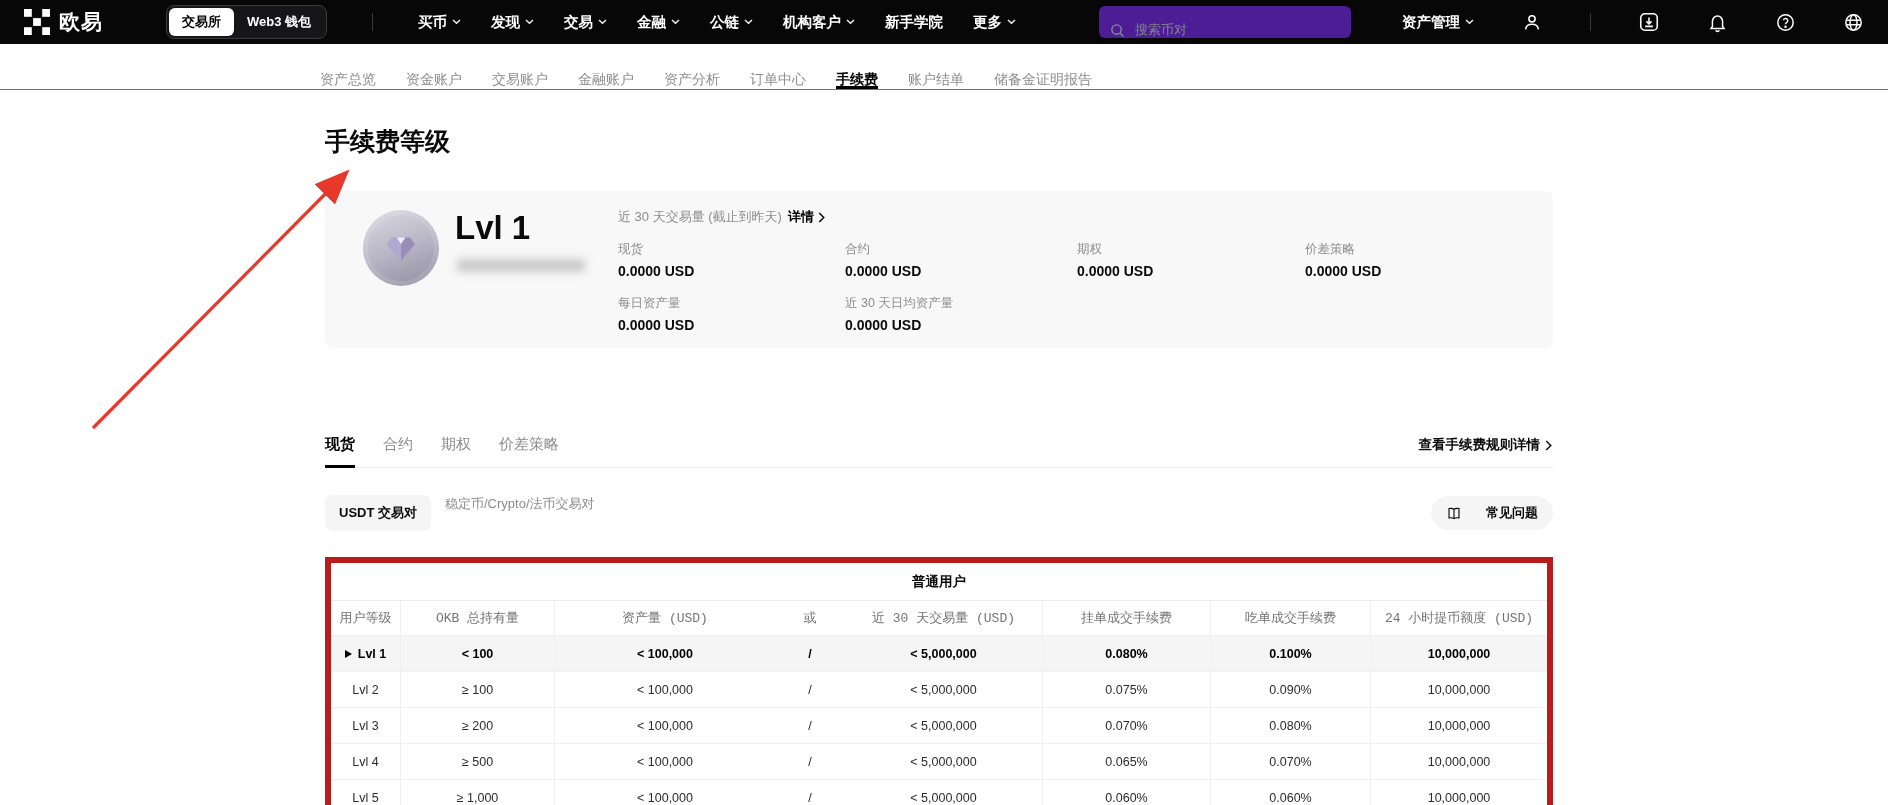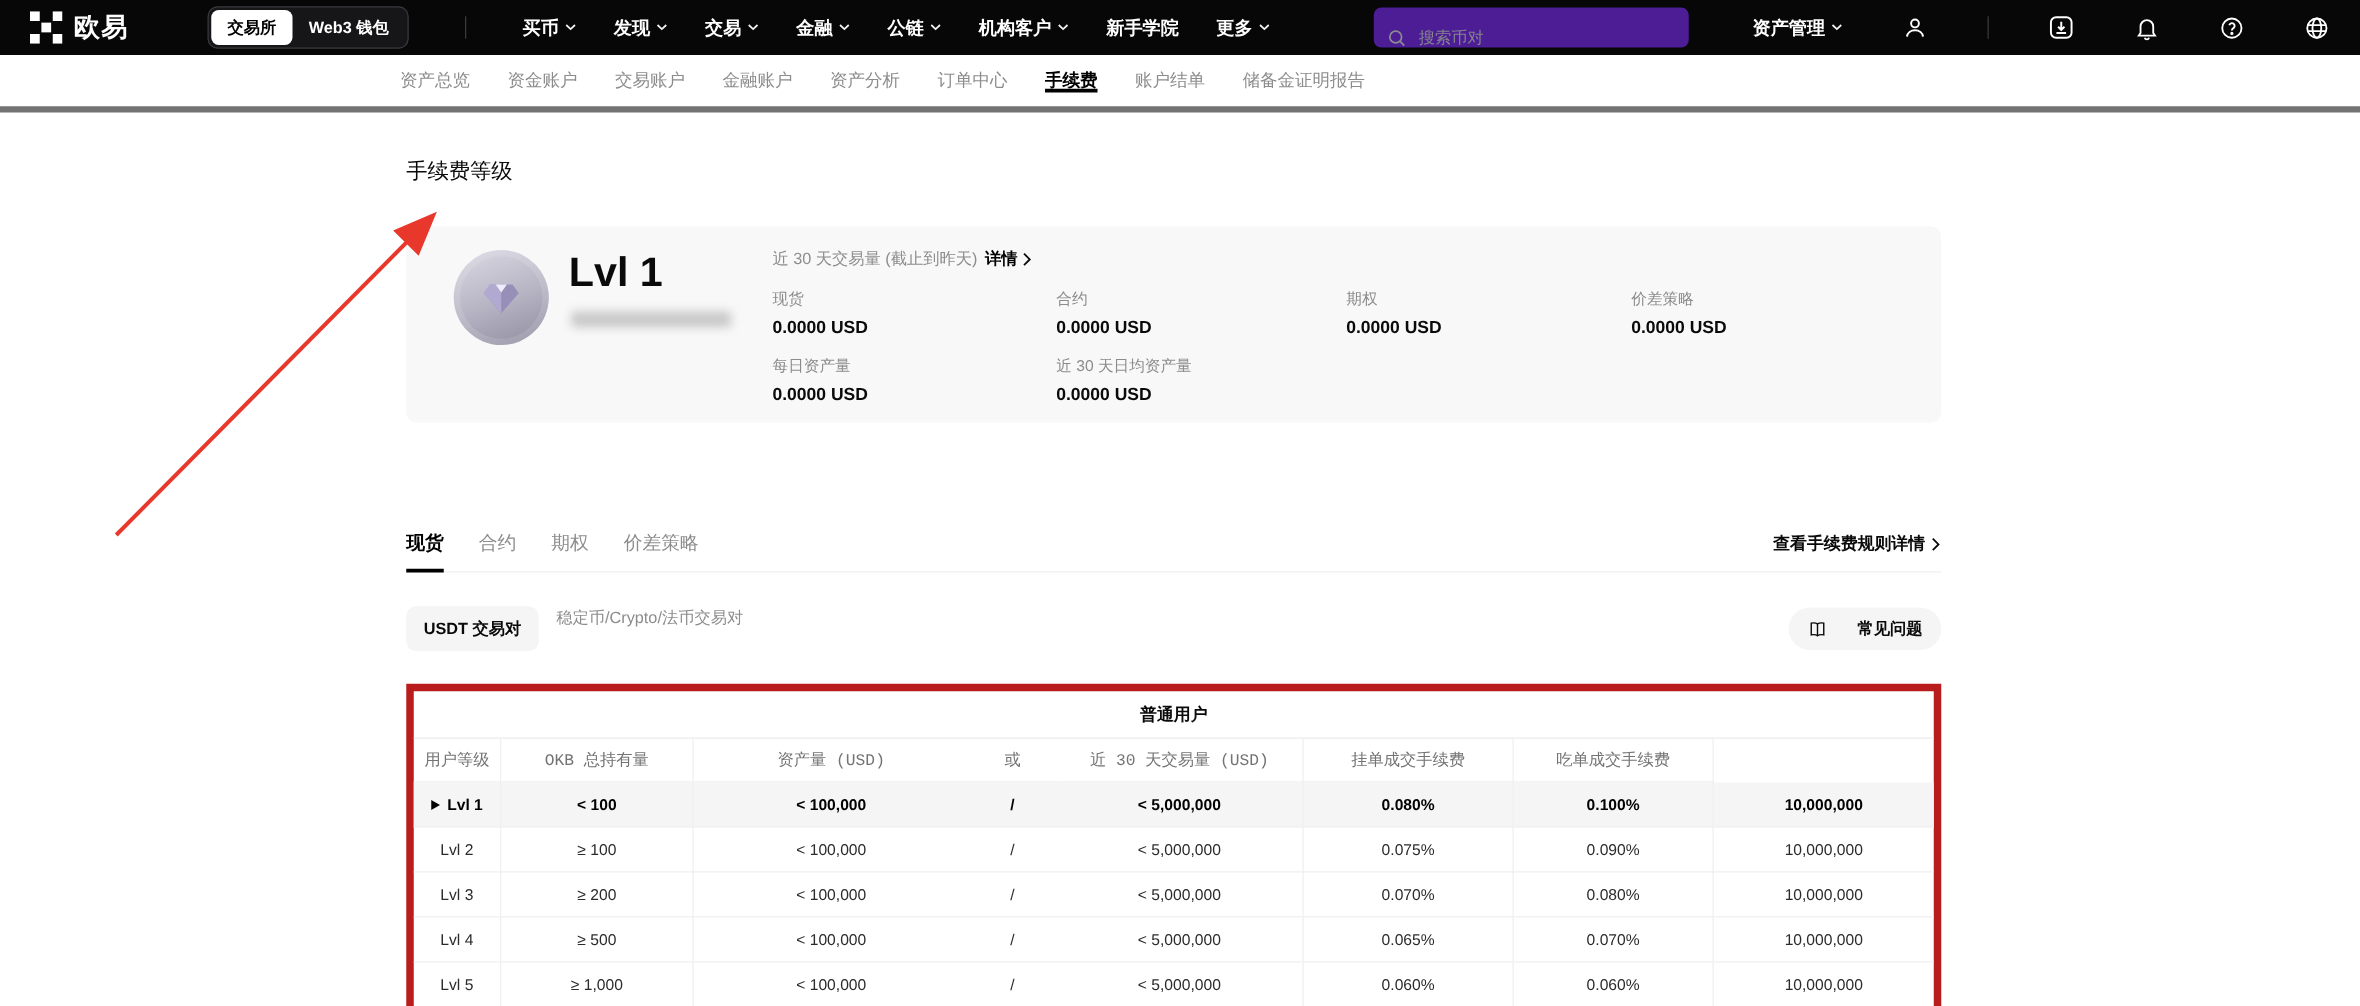--- a/index.html
+++ b/index.html
@@ -20,26 +20,26 @@
   .nav-item { display:flex; align-items:center; gap:5px; font-size:14.5px; font-weight:600; cursor:pointer; white-space:nowrap; }
   .caret { opacity:.95; }
   .tb-spacer { flex:1; }
   .search-box { width:252px; height:32px; background:#4c1d95; border-radius:6px; display:flex; align-items:flex-end; gap:8px; padding:0 11px; }
   .search-box input { flex:1; background:transparent; border:none; outline:none; color:#eee; font-size:13px; font-family:inherit; min-width:0; }
   .search-box input::placeholder { color:#85858c; }
   .asset-menu { display:flex; align-items:center; gap:5px; margin-left:26px; font-size:14.5px; font-weight:600; cursor:pointer; white-space:nowrap; }
   .icon-btn { margin-left:22px; display:flex; align-items:center; cursor:pointer; }
   .tb-divider2 { width:1px; height:18px; background:#3a3a3e; margin-left:22px; }
   
-  .subnav { height:46px; display:flex; align-items:center; gap:30px; padding-left:320px; border-bottom:5px solid #737373; background:#fff; }
+  .subnav { height:46px; display:flex; align-items:flex-end; gap:30px; padding-left:320px; border-bottom:1px solid #737373; background:#fff; }
   .subnav-item { display:flex; align-items:center; font-size:14px; color:#8c8c8c; cursor:pointer; position:relative; white-space:nowrap; }
   .subnav-item.active { color:#000; font-weight:700; }
   .subnav-item.active::after { content:""; position:absolute; left:0; right:0; bottom:0; height:3px; background:#000; }
   
-  .page-title { margin:35px 0 0 325px; font-size:17px; font-weight:400; }
+  .page-title { margin:35px 0 0 325px; font-size:25px; font-weight:700; }
   .anno-arrow { position:absolute; left:75px; top:150px; z-index:5; pointer-events:none; }
   
   .level-card { position:relative; margin:33px 0 0 325px; width:1228px; height:157px; background:#f8f8f8; border-radius:8px; }
   .badge { position:absolute; left:38px; top:19px; width:76px; height:76px; border-radius:50%;
            background:linear-gradient(160deg,#dcdae4 0%,#b7b5c4 52%,#8e8c9e 100%);
            display:flex; align-items:center; justify-content:center; box-shadow:inset 0 0 0 5px rgba(255,255,255,0.12); }
   .level-text { position:absolute; left:130px; top:18px; font-size:33px; font-weight:800; }
   .masked-name { position:absolute; left:132px; top:68px; width:128px; height:13px; background:#c9c9c9; border-radius:3px; filter:blur(4px); }
   .card-stats { position:absolute; left:293px; top:17px; width:910px; }
   .stats-header { display:flex; align-items:center; gap:6px; font-size:13px; }
@@ -320,20 +320,21 @@
   <div class="group-header">普通用户</div>
 
   <div class="t-row t-head">
     <div class="cell sep">用户等级</div>
     <div class="cell sep">OKB 总持有量</div>
     <div class="cell">资产量 (USD)</div>
     <div class="cell">或</div>
     <div class="cell sep">近 30 天交易量 (USD)</div>
     <div class="cell sep">挂单成交手续费</div>
     <div class="cell sep">吃单成交手续费</div>
+    <div class="cell">24 小时提币额度 (USD)</div>
   </div>
 
   <div class="t-body">
     <div class="t-row current">
       <div class="cell sep">
           <span class="row-marker"></span>
           <span>Lvl 1</span>
         </div>
       <div class="cell sep">&lt; 100</div>
       <div class="cell">&lt; 100,000</div>

